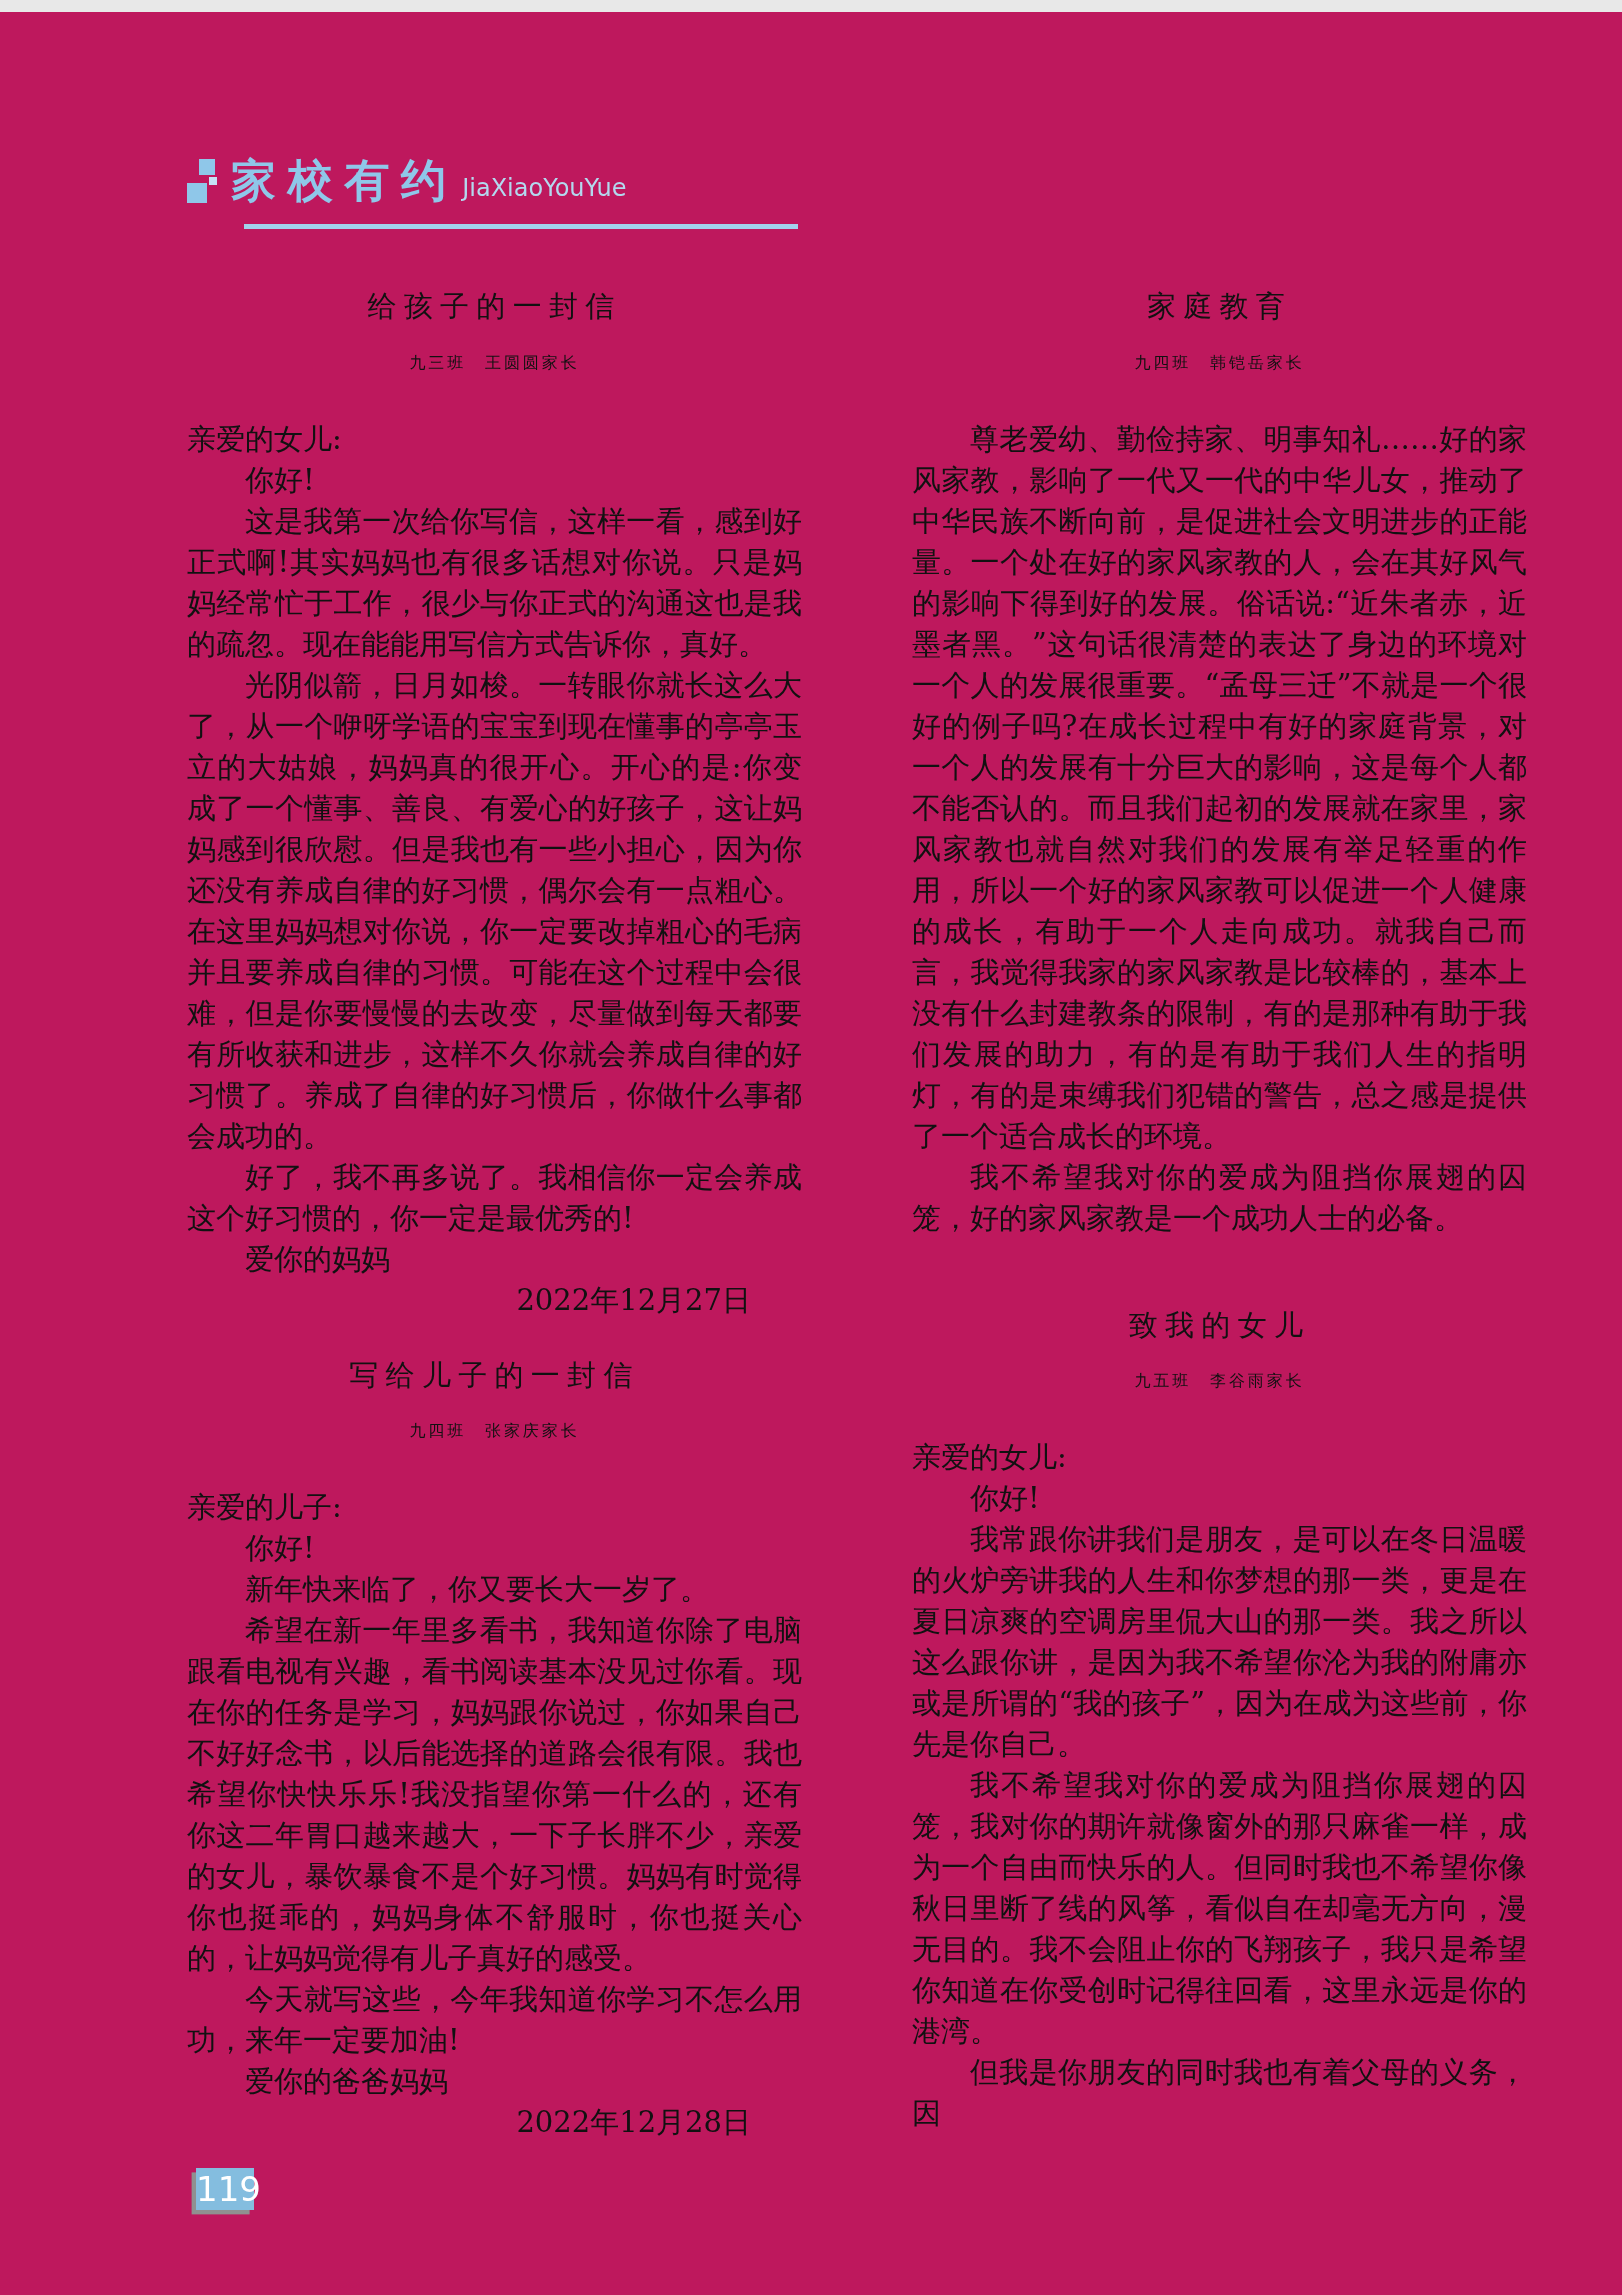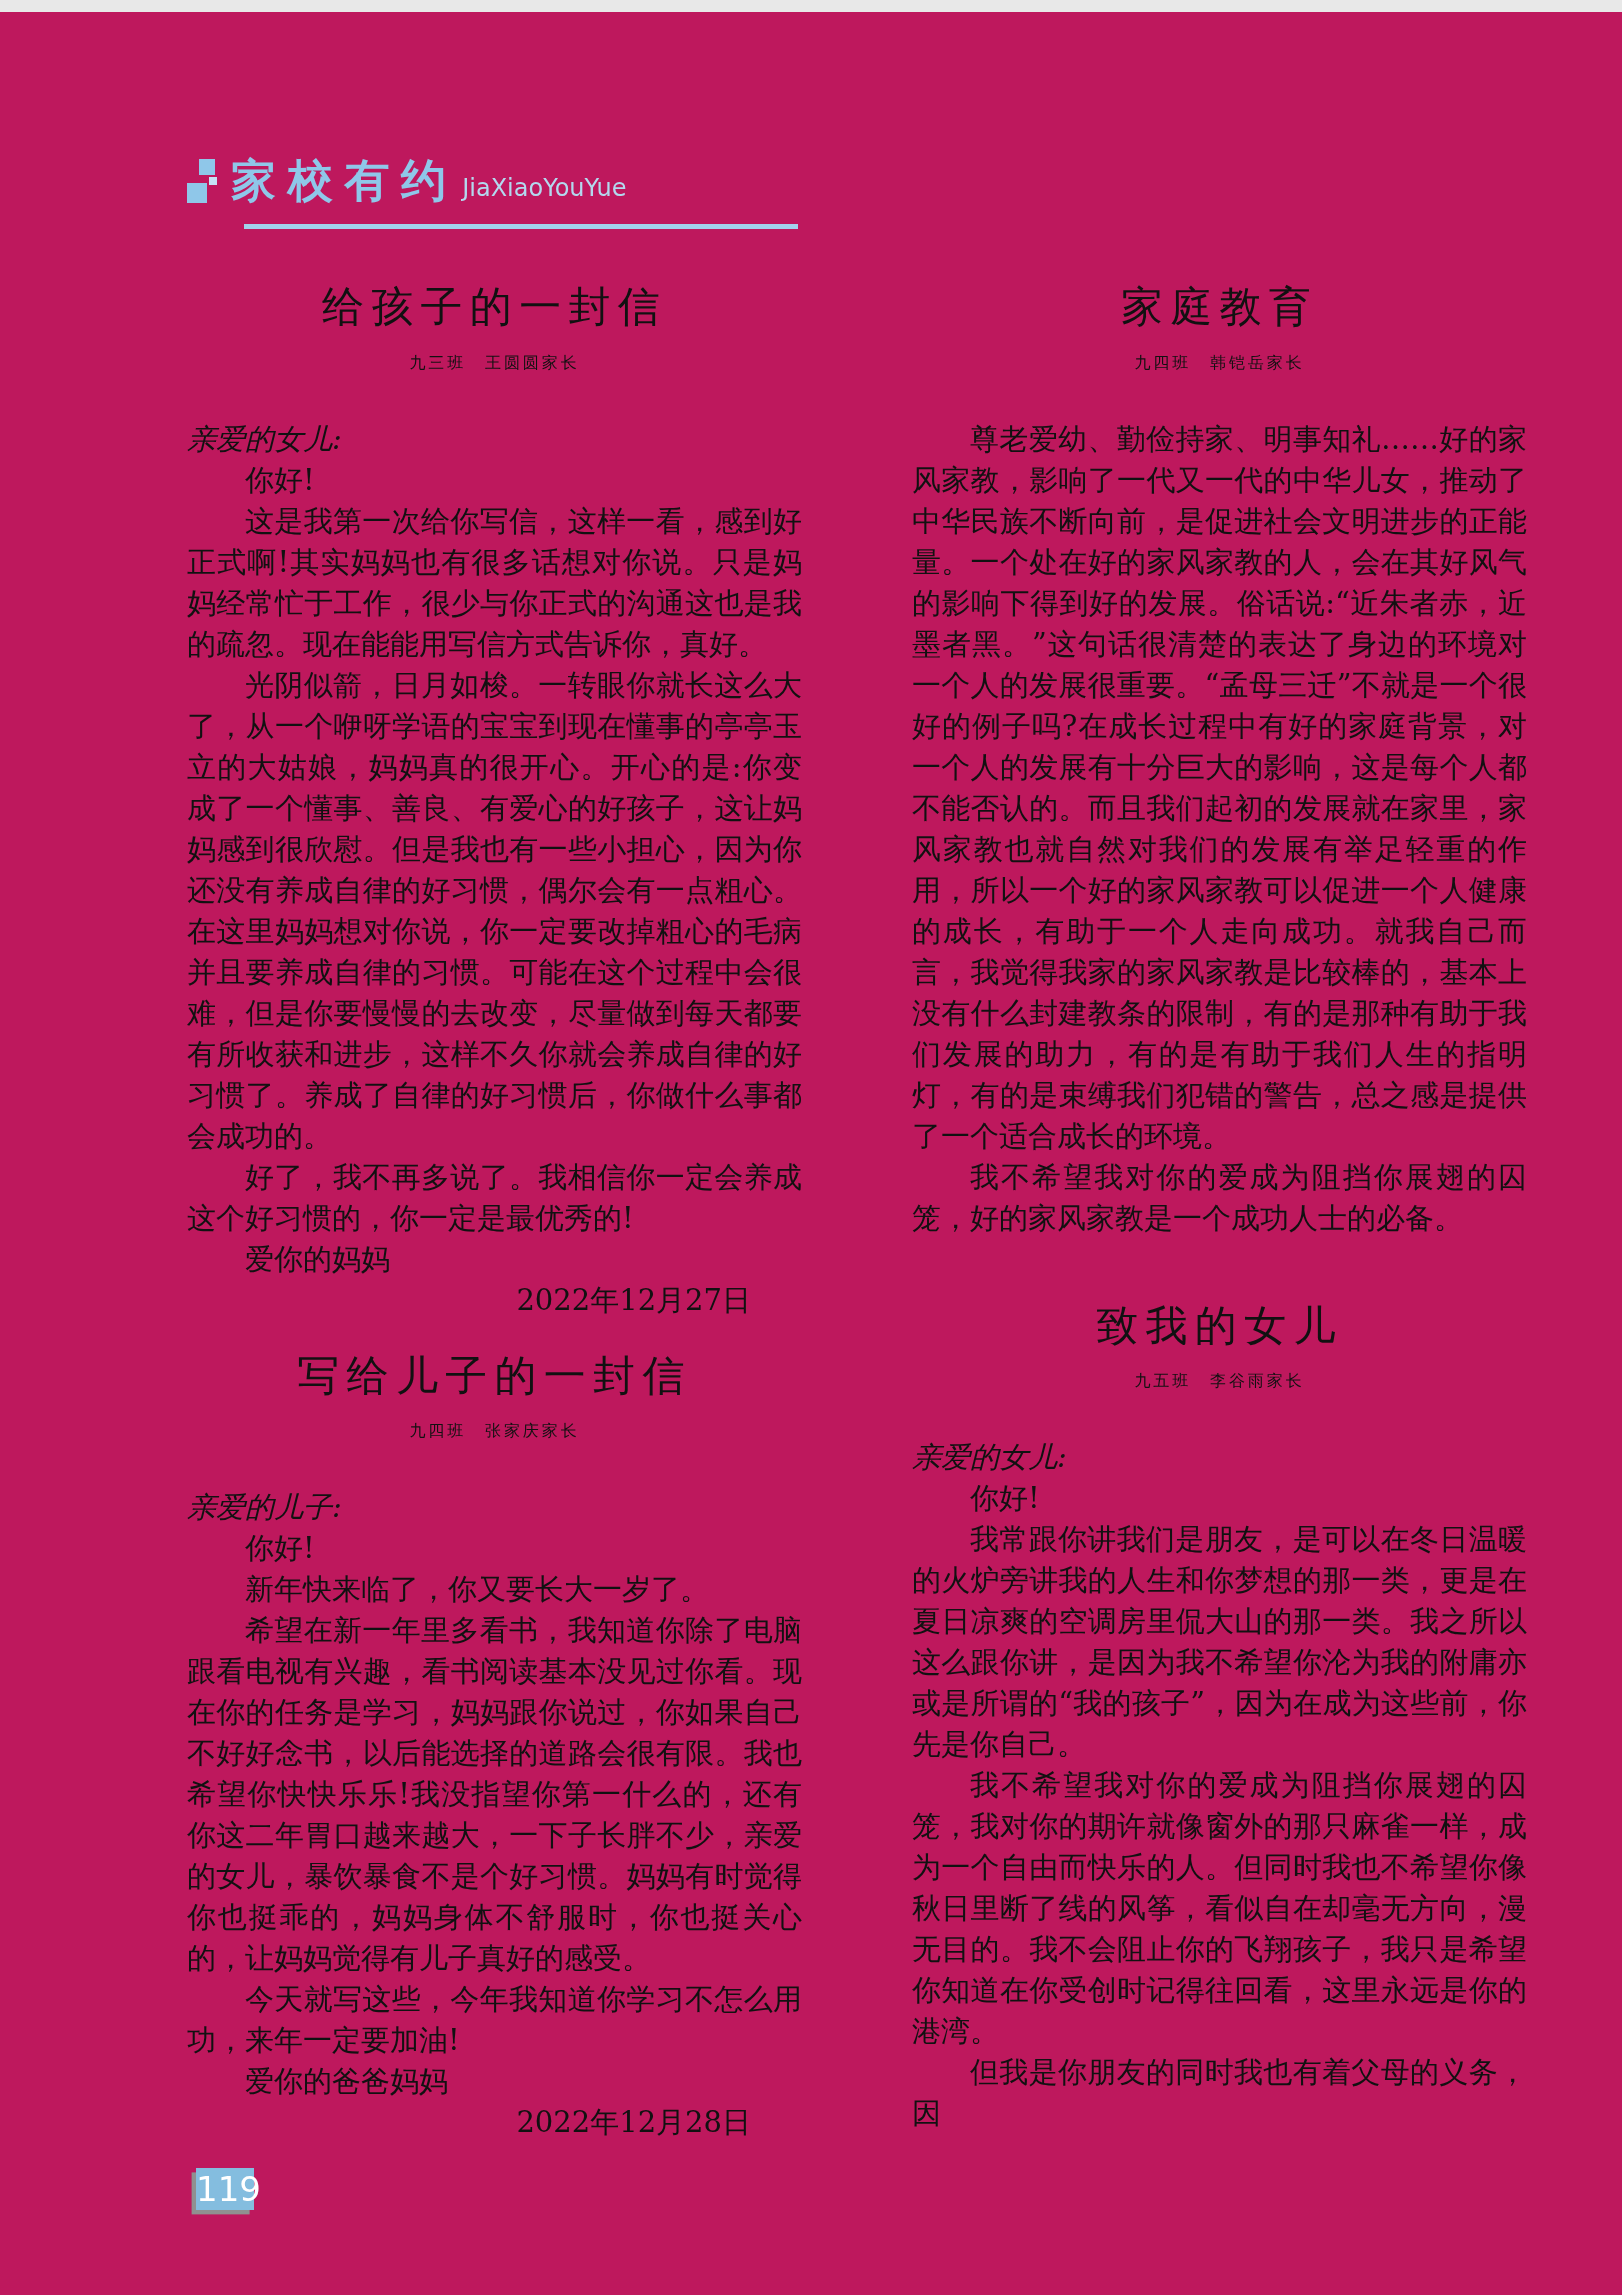--- a/index.html
+++ b/index.html
@@ -30,29 +30,29 @@
   .col { position:absolute; top:269px; width:615px; }
   .col-left  { left:187px; }
   .col-right { left:912px; }
 
   .article { }
   .article + .article { margin-top:29px; }
   .article.gap-lg { margin-top:61px; }
 
   .article-title {
     margin:0; text-align:center; font-weight:normal;
-    font-size:42px; line-height:51px; letter-spacing:7.3px;
+    font-size:29px; line-height:51px; letter-spacing:7.3px;
   }
   .article-byline {
     margin:11.7px 0 0; text-align:center;
     font-size:16px; line-height:37px; letter-spacing:2.9px;
   }
   .article-body { margin-top:38px; font-size:29px; line-height:41px; text-align:justify; }
   .article-body p { margin:0; text-indent:2em; }
-  .article-body p.flush { text-indent:0;font-style:italic; }
+  .article-body p.flush { text-indent:0; }
   .signature { text-align:left; padding-right:66px; text-indent:0; }
   .sig-date  { text-align:right; padding-right:51px; text-indent:0; }
 
   
   .page-num {
     position:absolute; left:196px; top:2156px; width:58px; height:42px;
     background:#84bddf; color:#ffffff;
     font-family:"DejaVu Sans", sans-serif; font-size:34px; line-height:42px;
     text-align:right; box-shadow:-4.4px 4.4px 0 0 #909090;
   }

